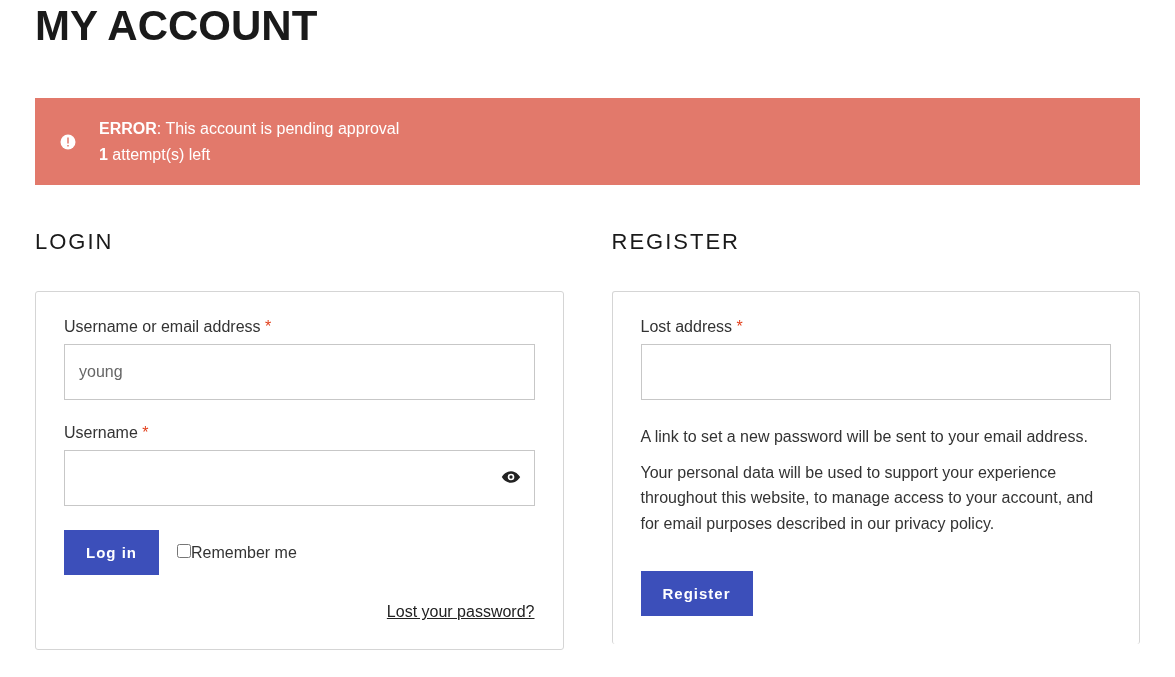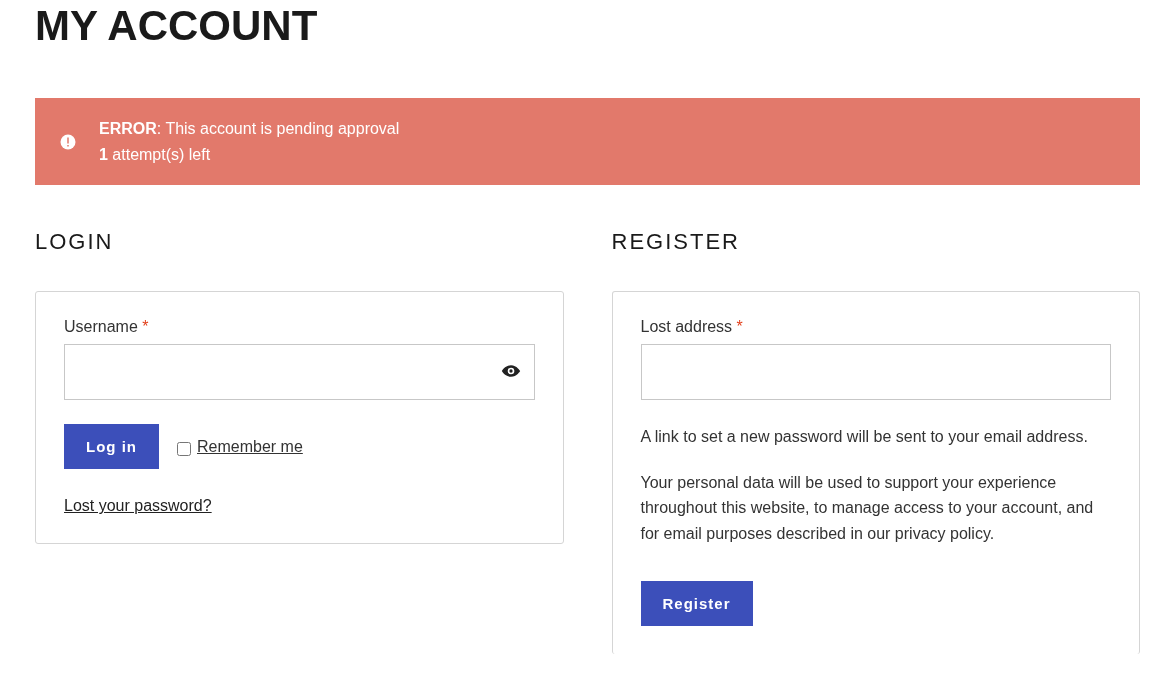--- a/index.html
+++ b/index.html
@@ -108,42 +108,41 @@
       text-align: right;
     }
     .login-actions {
       display: flex;
       align-items: center;
       gap: 18px;
       margin-bottom: 28px;
     }
     .remember {
       display: flex;
-      align-items: flex-end;
-      gap: 6px;
-      font-size: 16px;
-      color: #333;
-      text-decoration: underline;
+      align-items: flex-start;
+      font-size: 16px;
+      color: #333;
     }
     .remember input {
       width: 14px;
       height: 14px;
     }
     .lost-pw {
+      text-align: right;
     }
     .lost-pw a {
       color: #222;
       font-size: 16px;
       text-decoration: underline;
     }
     .reg-info {
       font-size: 16px;
       color: #333;
       line-height: 1.6;
-      margin-bottom: 20px;
+      margin-bottom: 10px;
     }
     .reg-info:last-of-type {
       margin-bottom: 34px;
     }
   </style>
 </head>
 <body>
 
 <h1 class="page-title">MY ACCOUNT</h1>
 
@@ -161,20 +160,26 @@
   </div>
 </div>
 
 <div class="columns">
 
   <div class="col">
     <h2>LOGIN</h2>
     <div class="form-box">
       <div class="form-row">
         <label>
+          <span>Username or email address </span><span class="required">*</span>
+        </label>
+        <input type="text" class="text-input" value="young" style="">
+      </div>
+      <div class="form-row">
+        <label>
           <span>Username </span><span class="required">*</span>
         </label>
         <div class="password-wrap">
           <input type="password" class="text-input" value="" style="">
           <span class="eye">
             <svg width="20" height="12" viewBox="0 0 24 14" fill="currentColor">
               <path d="M12 0C5 0 1 7 1 7s4 7 11 7 11-7 11-7S19 0 12 0zm0 11a4 4 0 1 1 0-8 4 4 0 0 1 0 8z"></path>
               <circle cx="12" cy="7" r="2"></circle>
             </svg>
           </span>

